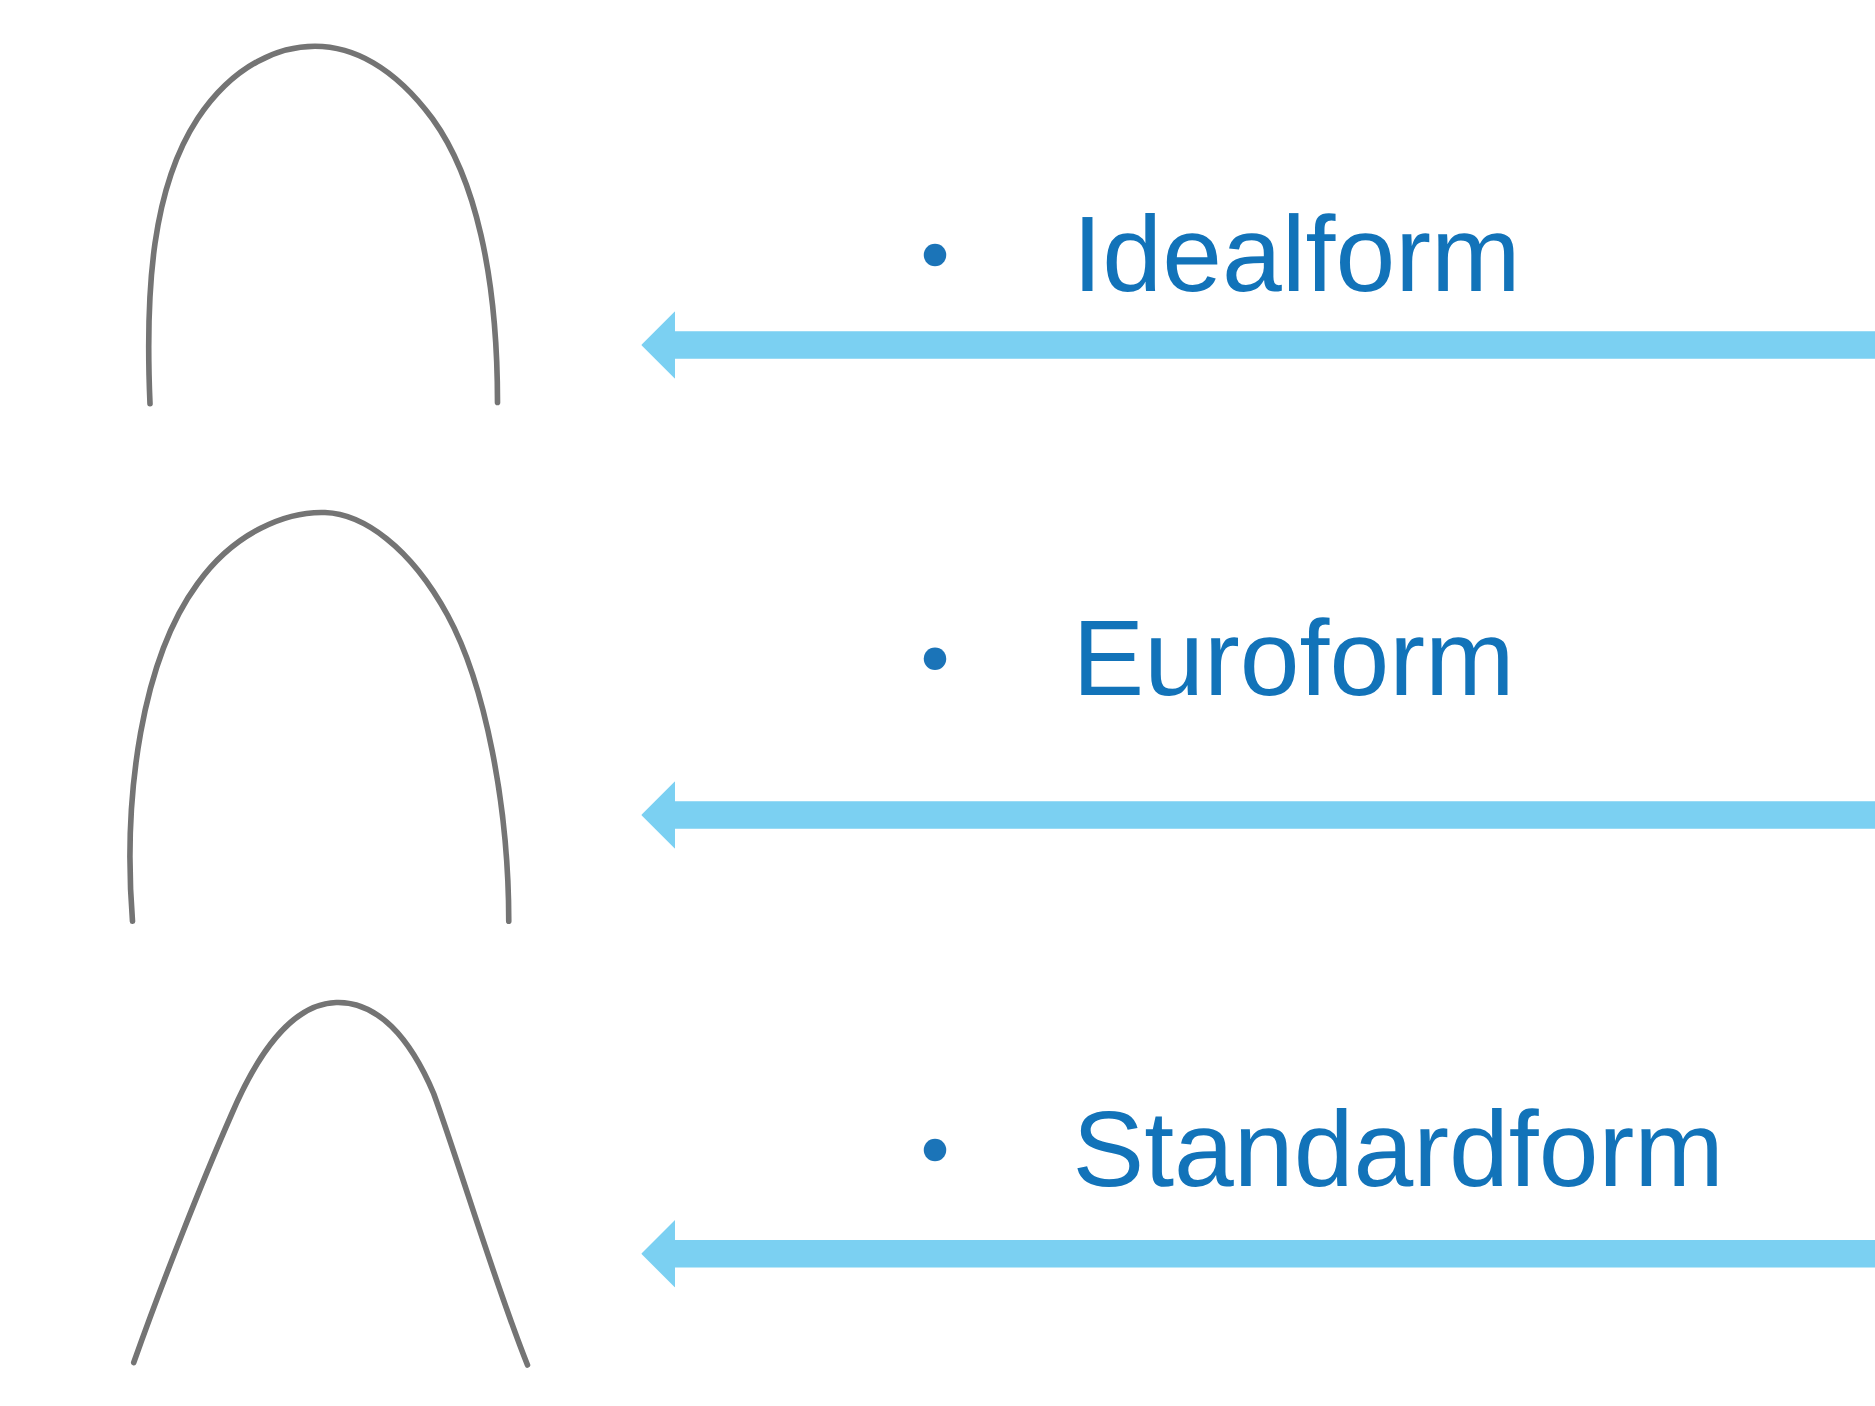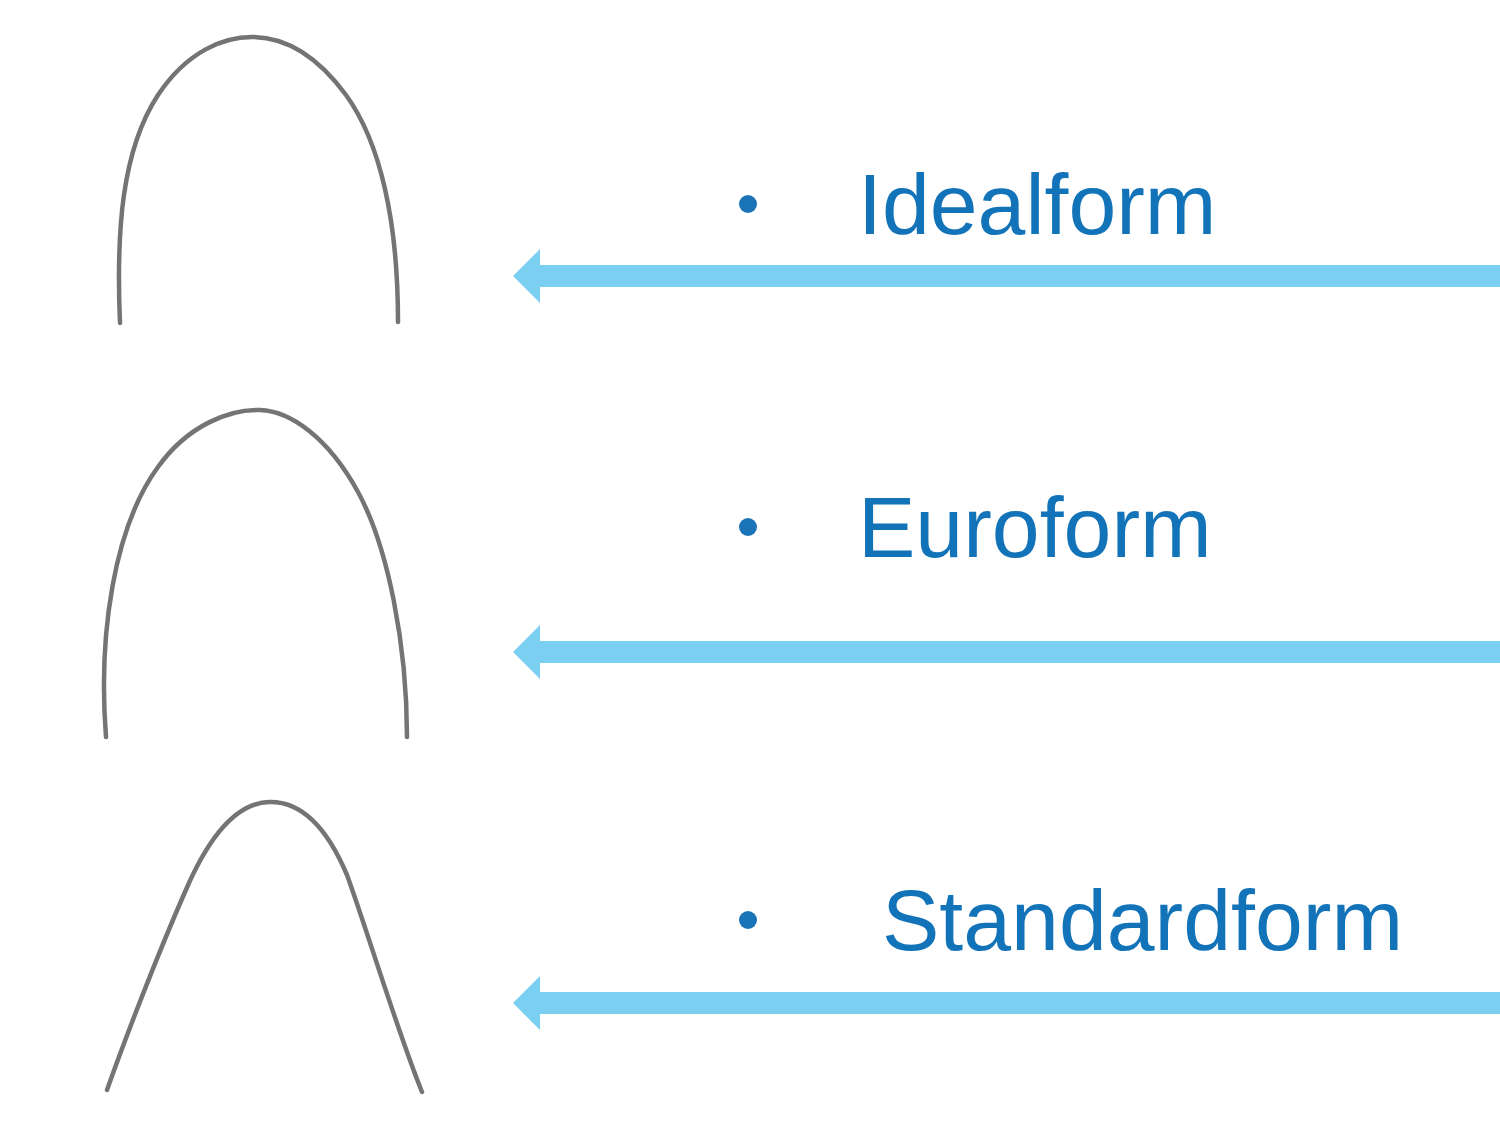--- a/index.html
+++ b/index.html
@@ -36,21 +36,21 @@
   .label-row{
     position:absolute;
     left:739px;
     height:90px;
     display:flex;
     align-items:center;
     white-space:nowrap;
   }
   .label-row1{top:159px;}
   .label-row2{top:482px;}
-  .label-row3{top:875px;gap:24px;}
+  .label-row3{top:875px;}
   .bullet{
     width:18px;height:18px;
     border-radius:50%;
     background:var(--bullet);
     flex:0 0 auto;
   }
   .label{
     margin-left:101px;
     font-size:86px;
     line-height:90px;

